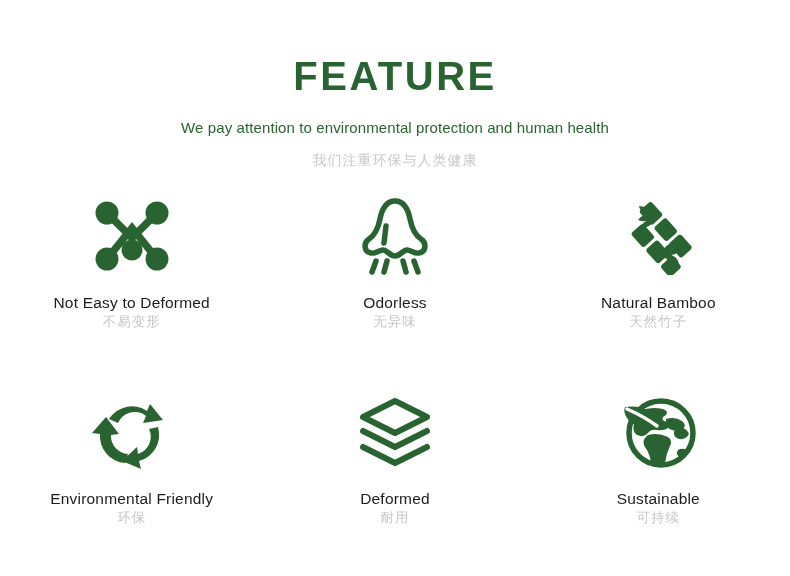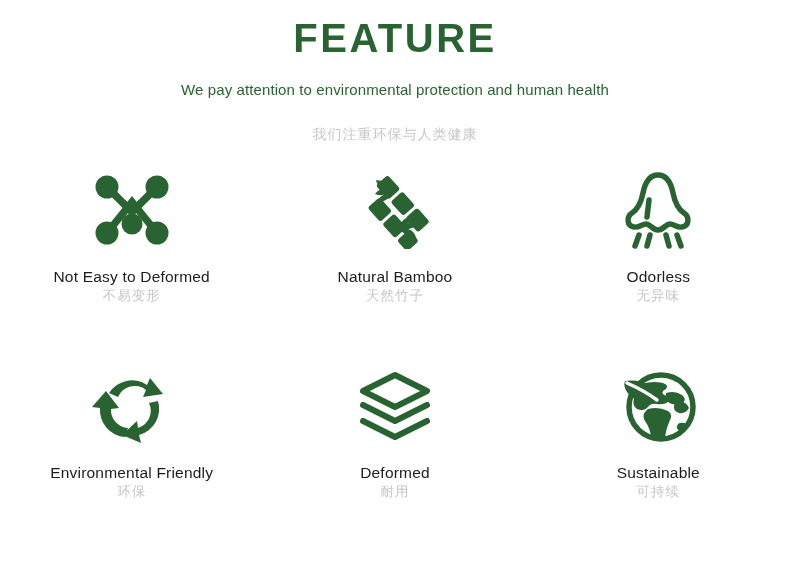--- a/index.html
+++ b/index.html
@@ -15,42 +15,42 @@
   .page {
     position: relative;
     width: 790px;
     height: 576px;
     background: #ffffff;
   }
 
   
   .header {
     width: 100%;
-    padding-top: 16px;
+    padding-top: 54px;
     text-align: center;
   }
 
   .page-title {
     font-size: 40px;
     font-weight: bold;
     letter-spacing: 2.5px;
     color: #2a6332;
     line-height: 1.1;
   }
 
   .subtitle-en {
     margin-top: 21px;
     font-size: 15px;
     font-weight: normal;
     color: #2a6332;
     letter-spacing: 0.1px;
   }
 
   .subtitle-cn {
-    margin-top: 28px;
+    margin-top: 16px;
     font-size: 14px;
     color: #c8c8c8;
     letter-spacing: 1px;
   }
 
   
   .features {
     display: grid;
     grid-template-columns: repeat(3, 1fr);
     grid-template-rows: repeat(2, 196px);
@@ -115,51 +115,20 @@
             <circle cx="14" cy="16" r="11.5"></circle>
             <circle cx="64" cy="16" r="11.5"></circle>
             <circle cx="14" cy="62" r="11.5"></circle>
             <circle cx="64" cy="62" r="11.5"></circle>
             <circle cx="39" cy="53" r="10.5"></circle>
           </g>
         </svg>
       </div>
       <div class="feature-label-en">Not Easy to Deformed</div>
       <div class="feature-label-cn">不易变形</div>
-    </div>
-
-    <div class="feature">
-      <div class="feature-icon">
-        <svg width="78" height="78" viewBox="0 0 78 78" aria-hidden="true">
-          <g fill="#2a6332" transform="rotate(-42 39 39)">
-
-            <rect x="41" y="8" width="16" height="19" rx="3"></rect>
-            <rect x="41" y="30" width="16" height="19" rx="3"></rect>
-            <rect x="41" y="52" width="16" height="19" rx="3"></rect>
-
-            <rect x="20" y="19" width="16" height="19" rx="3"></rect>
-            <rect x="20" y="41" width="16" height="19" rx="3"></rect>
-            <rect x="20" y="63" width="16" height="15" rx="3"></rect>
-          </g>
-
-          <g fill="#2a6332">
-            <path d="M36 18 q-12 -2 -17 5 q10 4 17 -5 Z"></path>
-            <path d="M37 19 q-7 -10 -17 -10 q2 11 17 10 Z"></path>
-            <path d="M38 20 q-14 3 -18 12 q12 -1 18 -12 Z"></path>
-          </g>
-
-          <g fill="#2a6332">
-            <path d="M44 58 q12 2 17 -5 q-10 -4 -17 5 Z"></path>
-            <path d="M43 57 q7 10 17 10 q-2 -11 -17 -10 Z"></path>
-            <path d="M42 56 q14 -3 18 -12 q-12 1 -18 12 Z"></path>
-          </g>
-        </svg>
-      </div>
-      <div class="feature-label-en">Natural Bamboo</div>
-      <div class="feature-label-cn">天然竹子</div>
     </div>
 
     <div class="feature">
       <div class="feature-icon">
         <svg width="78" height="82" viewBox="0 0 78 82" aria-hidden="true">
           <g stroke="#2a6332" fill="none" stroke-width="5.5" stroke-linecap="round" stroke-linejoin="round">
 
             <path d="M39 6
                      C 30 6 26 14 24 24
                      C 22 34 19 40 13 44
@@ -180,20 +149,51 @@
             <path d="M58 66 L62 77"></path>
           </g>
         </svg>
       </div>
       <div class="feature-label-en">Odorless</div>
       <div class="feature-label-cn">无异味</div>
     </div>
 
     <div class="feature">
       <div class="feature-icon">
+        <svg width="78" height="78" viewBox="0 0 78 78" aria-hidden="true">
+          <g fill="#2a6332" transform="rotate(-42 39 39)">
+
+            <rect x="41" y="8" width="16" height="19" rx="3"></rect>
+            <rect x="41" y="30" width="16" height="19" rx="3"></rect>
+            <rect x="41" y="52" width="16" height="19" rx="3"></rect>
+
+            <rect x="20" y="19" width="16" height="19" rx="3"></rect>
+            <rect x="20" y="41" width="16" height="19" rx="3"></rect>
+            <rect x="20" y="63" width="16" height="15" rx="3"></rect>
+          </g>
+
+          <g fill="#2a6332">
+            <path d="M36 18 q-12 -2 -17 5 q10 4 17 -5 Z"></path>
+            <path d="M37 19 q-7 -10 -17 -10 q2 11 17 10 Z"></path>
+            <path d="M38 20 q-14 3 -18 12 q12 -1 18 -12 Z"></path>
+          </g>
+
+          <g fill="#2a6332">
+            <path d="M44 58 q12 2 17 -5 q-10 -4 -17 5 Z"></path>
+            <path d="M43 57 q7 10 17 10 q-2 -11 -17 -10 Z"></path>
+            <path d="M42 56 q14 -3 18 -12 q-12 1 -18 12 Z"></path>
+          </g>
+        </svg>
+      </div>
+      <div class="feature-label-en">Natural Bamboo</div>
+      <div class="feature-label-cn">天然竹子</div>
+    </div>
+
+    <div class="feature">
+      <div class="feature-icon">
         <svg width="80" height="78" viewBox="0 0 80 78" aria-hidden="true">
           <g fill="#2a6332">
 
             <path d="M17 26
                      A 27 27 0 0 1 55 18
                      L 58 11 L 71 27 L 51 30 L 54 23
                      A 18 18 0 0 0 26 30 Z"></path>
 
             <path d="M66 34
                      A 27 27 0 0 1 47 68

